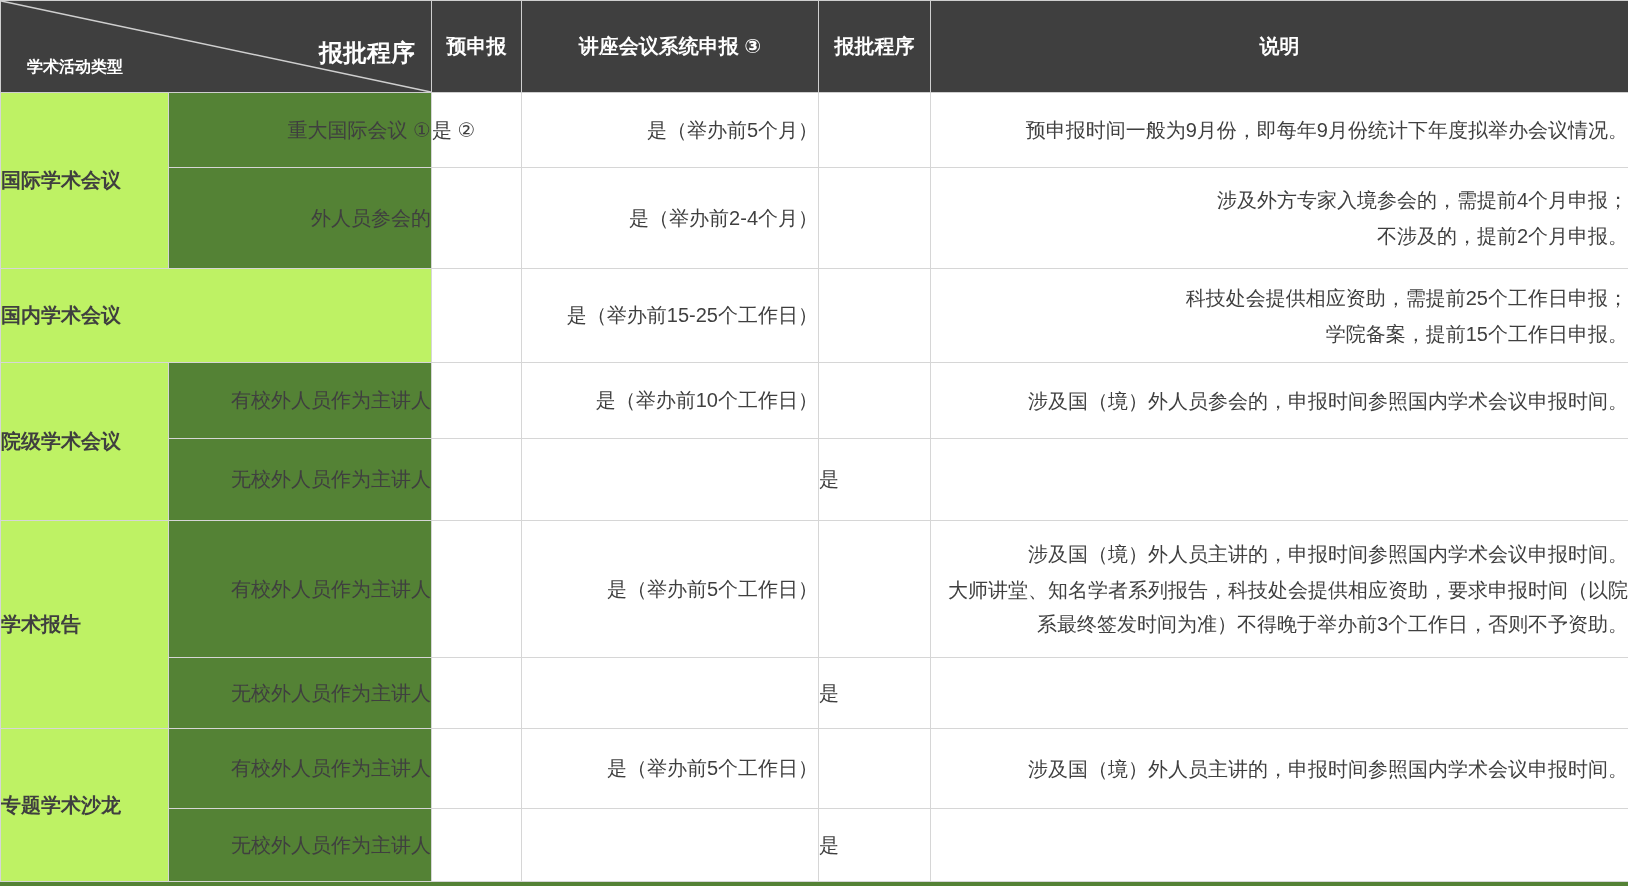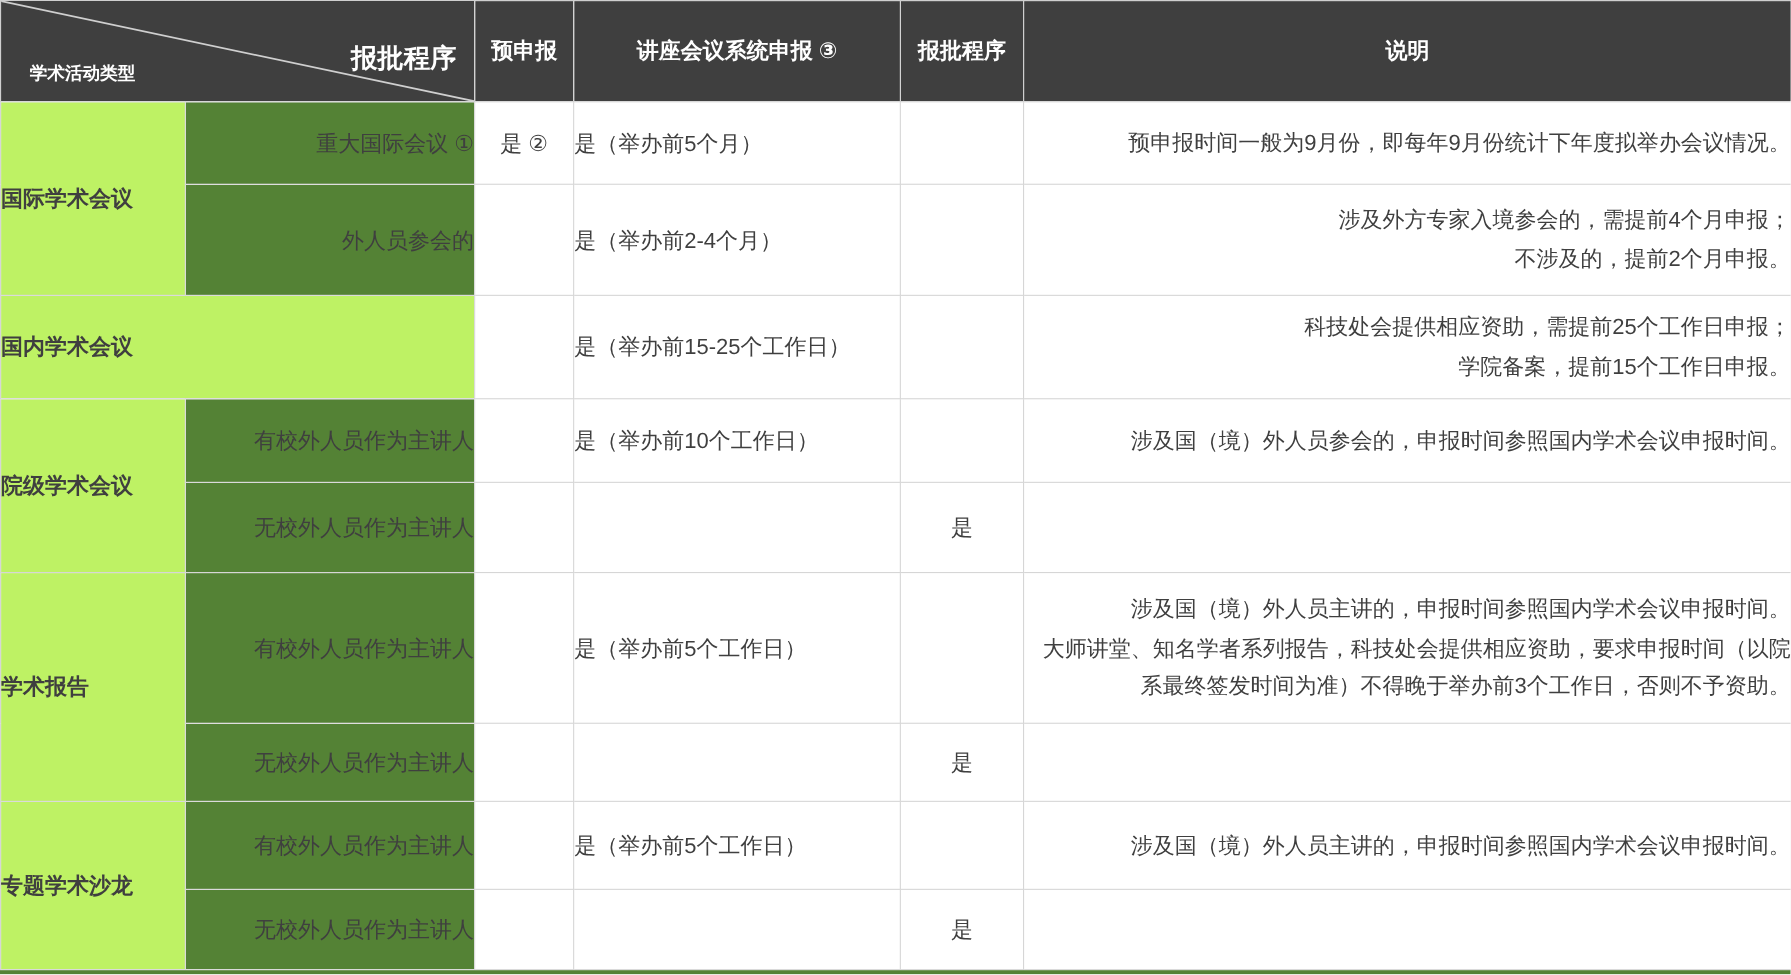--- a/index.html
+++ b/index.html
@@ -55,22 +55,22 @@
     text-align: left;
     padding-left: 24px;
   }
   td.sub {
     background: #548235;
     color: #ffffff;
     font-weight: normal;
     text-align: right;
     font-size: 19px;
   }
-  td.center { text-align: center; }
-  td.sys { text-align: left; padding-left: 22px; }
+  td.center { text-align: left; }
+  td.sys { text-align: right; padding-left: 22px; }
   td.note { text-align: right; padding: 6px 10px 6px 13px; font-size: 19px; margin-top: 44px; }
   td.note .nline { line-height: 34px; }
   td.note .nline + .nline { margin-top: 2px; }
   .bottom-strip {
     width: 1628px;
     height: 4px;
     background: #548235;
   }
 </style>
 </head>

